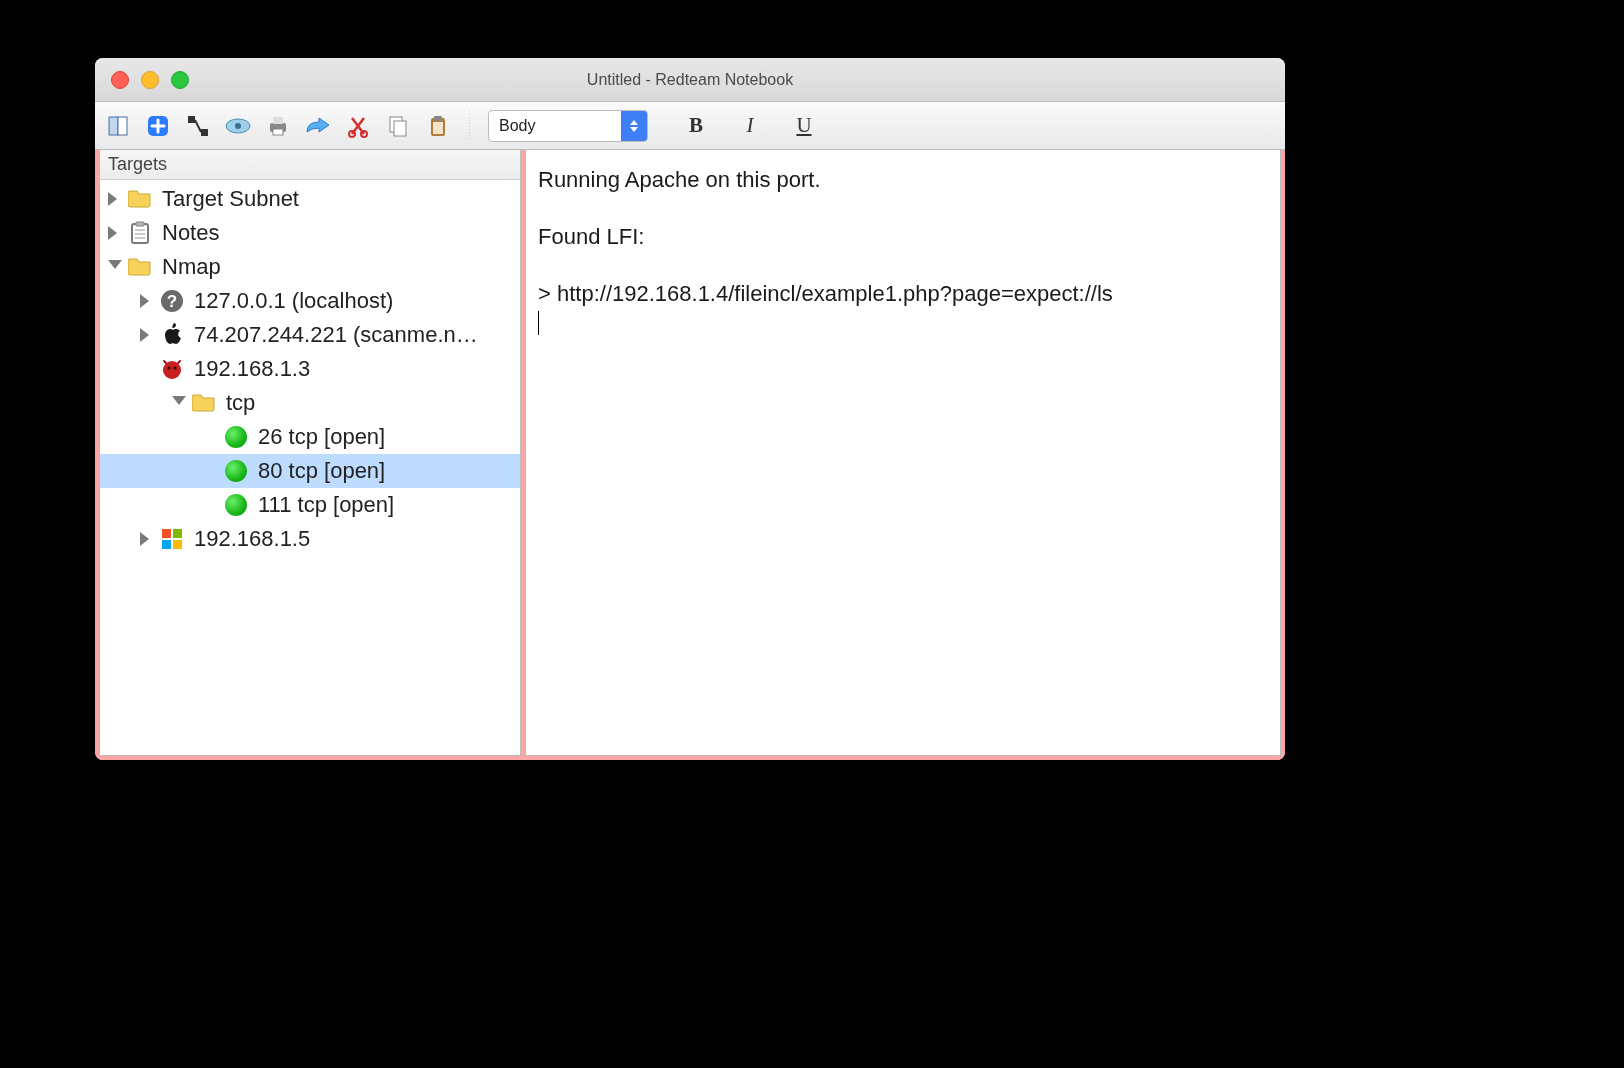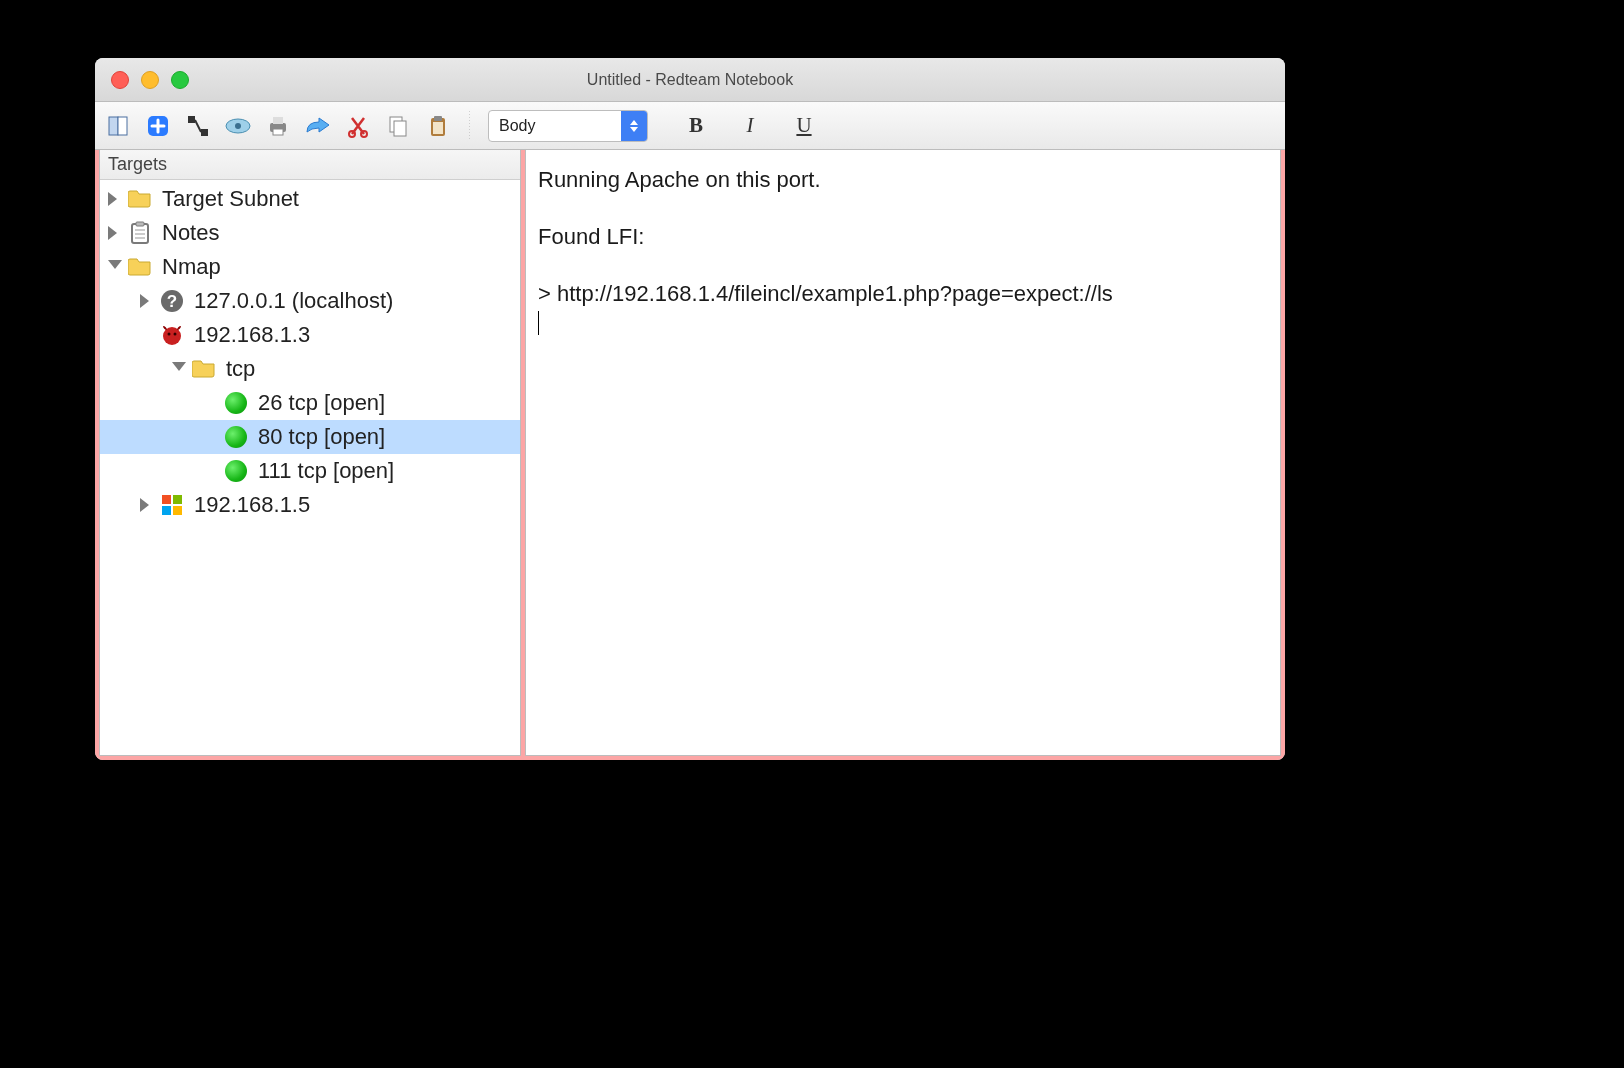--- a/index.html
+++ b/index.html
@@ -271,20 +271,30 @@
             <span class="node-icon">
               <svg width="24" height="24" viewBox="0 0 24 24">
                 <circle cx="12" cy="12" r="11" fill="#6a6a6a"></circle>
                 <text x="12" y="18" text-anchor="middle" font-size="17" font-weight="bold" fill="#fff">?</text>
               </svg>
             </span>
             <span class="node-label">127.0.0.1 (localhost)</span>
           </div>
           <div class="tree-row">
             <span class="spacer" style="width: 32px;"></span>
+            <span class="disclosure closed"></span>
+            <span class="node-icon">
+              <svg width="22" height="24" viewBox="0 0 22 24">
+                <path fill="#1a1a1a" d="M15 6c1 0 3 .6 4 2-3 2-2 6 1 7-1 3-3 6-5 6-1 0-2-.7-3-.7s-2 .7-3 .7c-2 0-5-4-5-9 0-4 3-6 5-6 1 0 2 .7 3 .7s2-.7 3-.7zM13 0c1 0 2 1 2 2 0 2-2 3-3 3-1 0-1-2 1-5z"></path>
+              </svg>
+            </span>
+            <span class="node-label">74.207.244.221 (scanme.n…</span>
+          </div>
+          <div class="tree-row">
+            <span class="spacer" style="width: 32px;"></span>
             <span class="disclosure none"></span>
             <span class="node-icon">
               <svg width="24" height="24" viewBox="0 0 24 24">
                 <circle cx="12" cy="13" r="9" fill="#c92020"></circle>
                 <circle cx="12" cy="13" r="9" fill="url(#g)"></circle>
                 <path fill="#8b0000" d="M3 3c2 0 4 2 4 4-2 0-4-2-4-4zM21 3c-2 0-4 2-4 4 2 0 4-2 4-4z"></path>
                 <circle cx="9" cy="11" r="1.5" fill="#300"></circle>
                 <circle cx="15" cy="11" r="1.5" fill="#300"></circle>
               </svg>
             </span>

